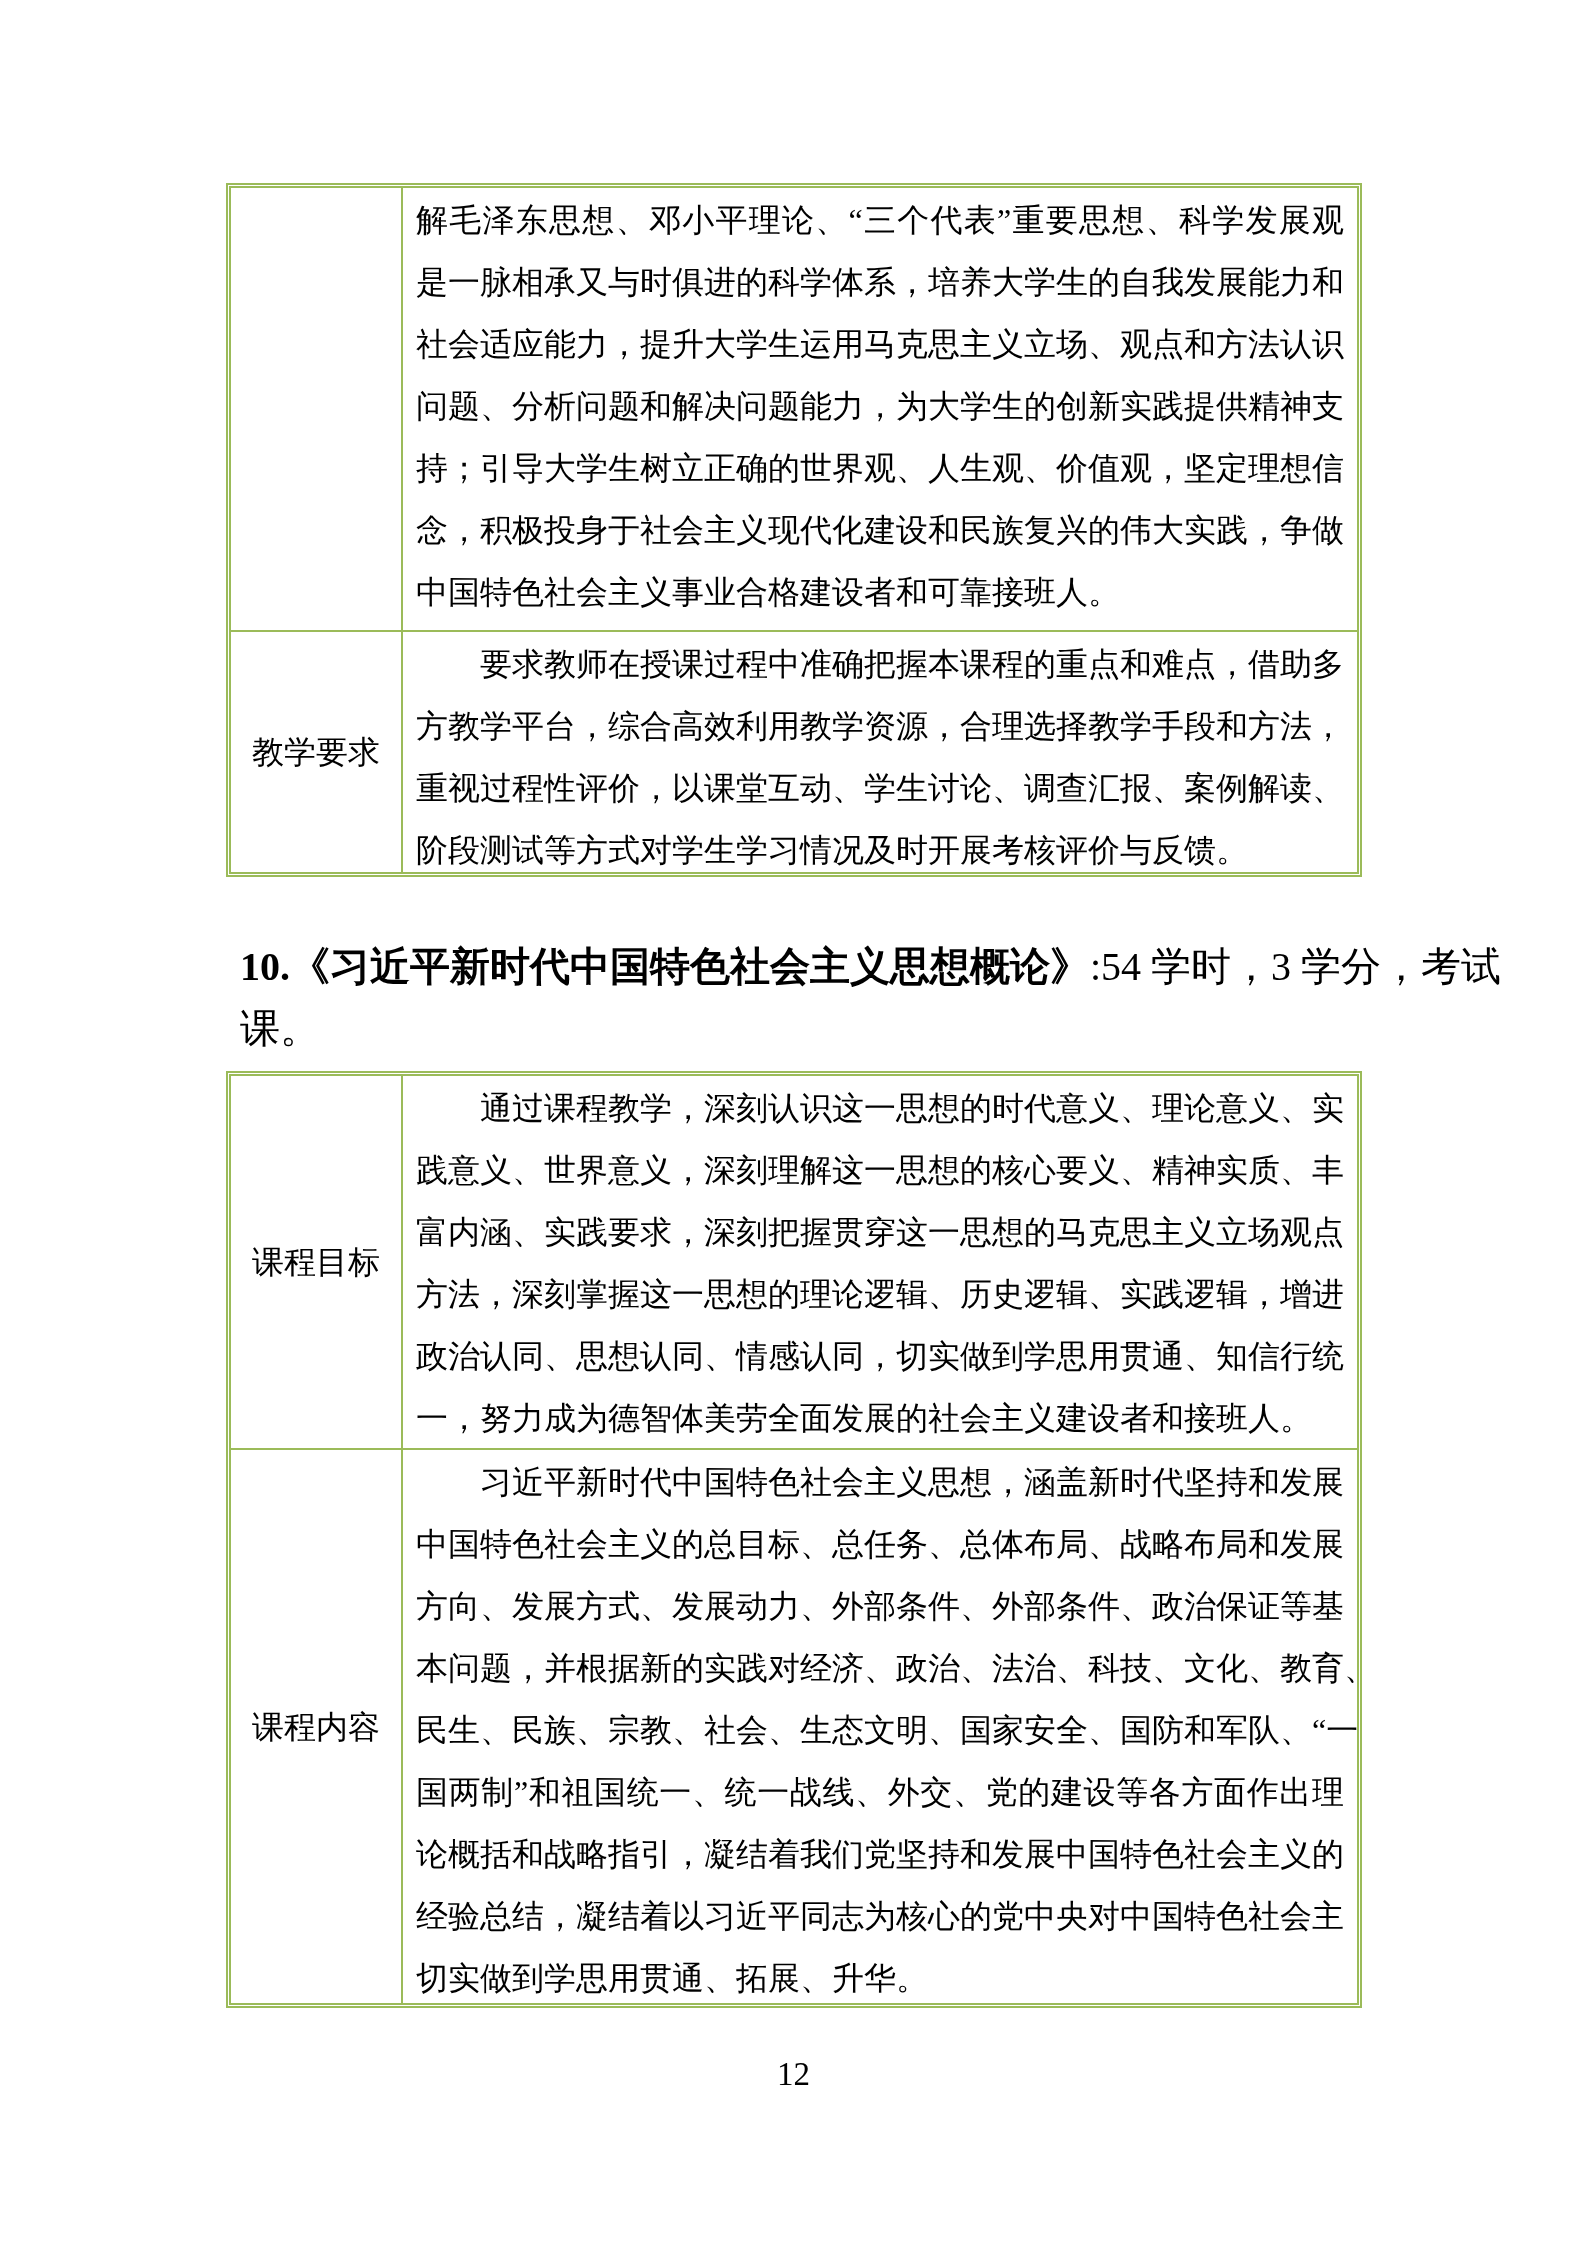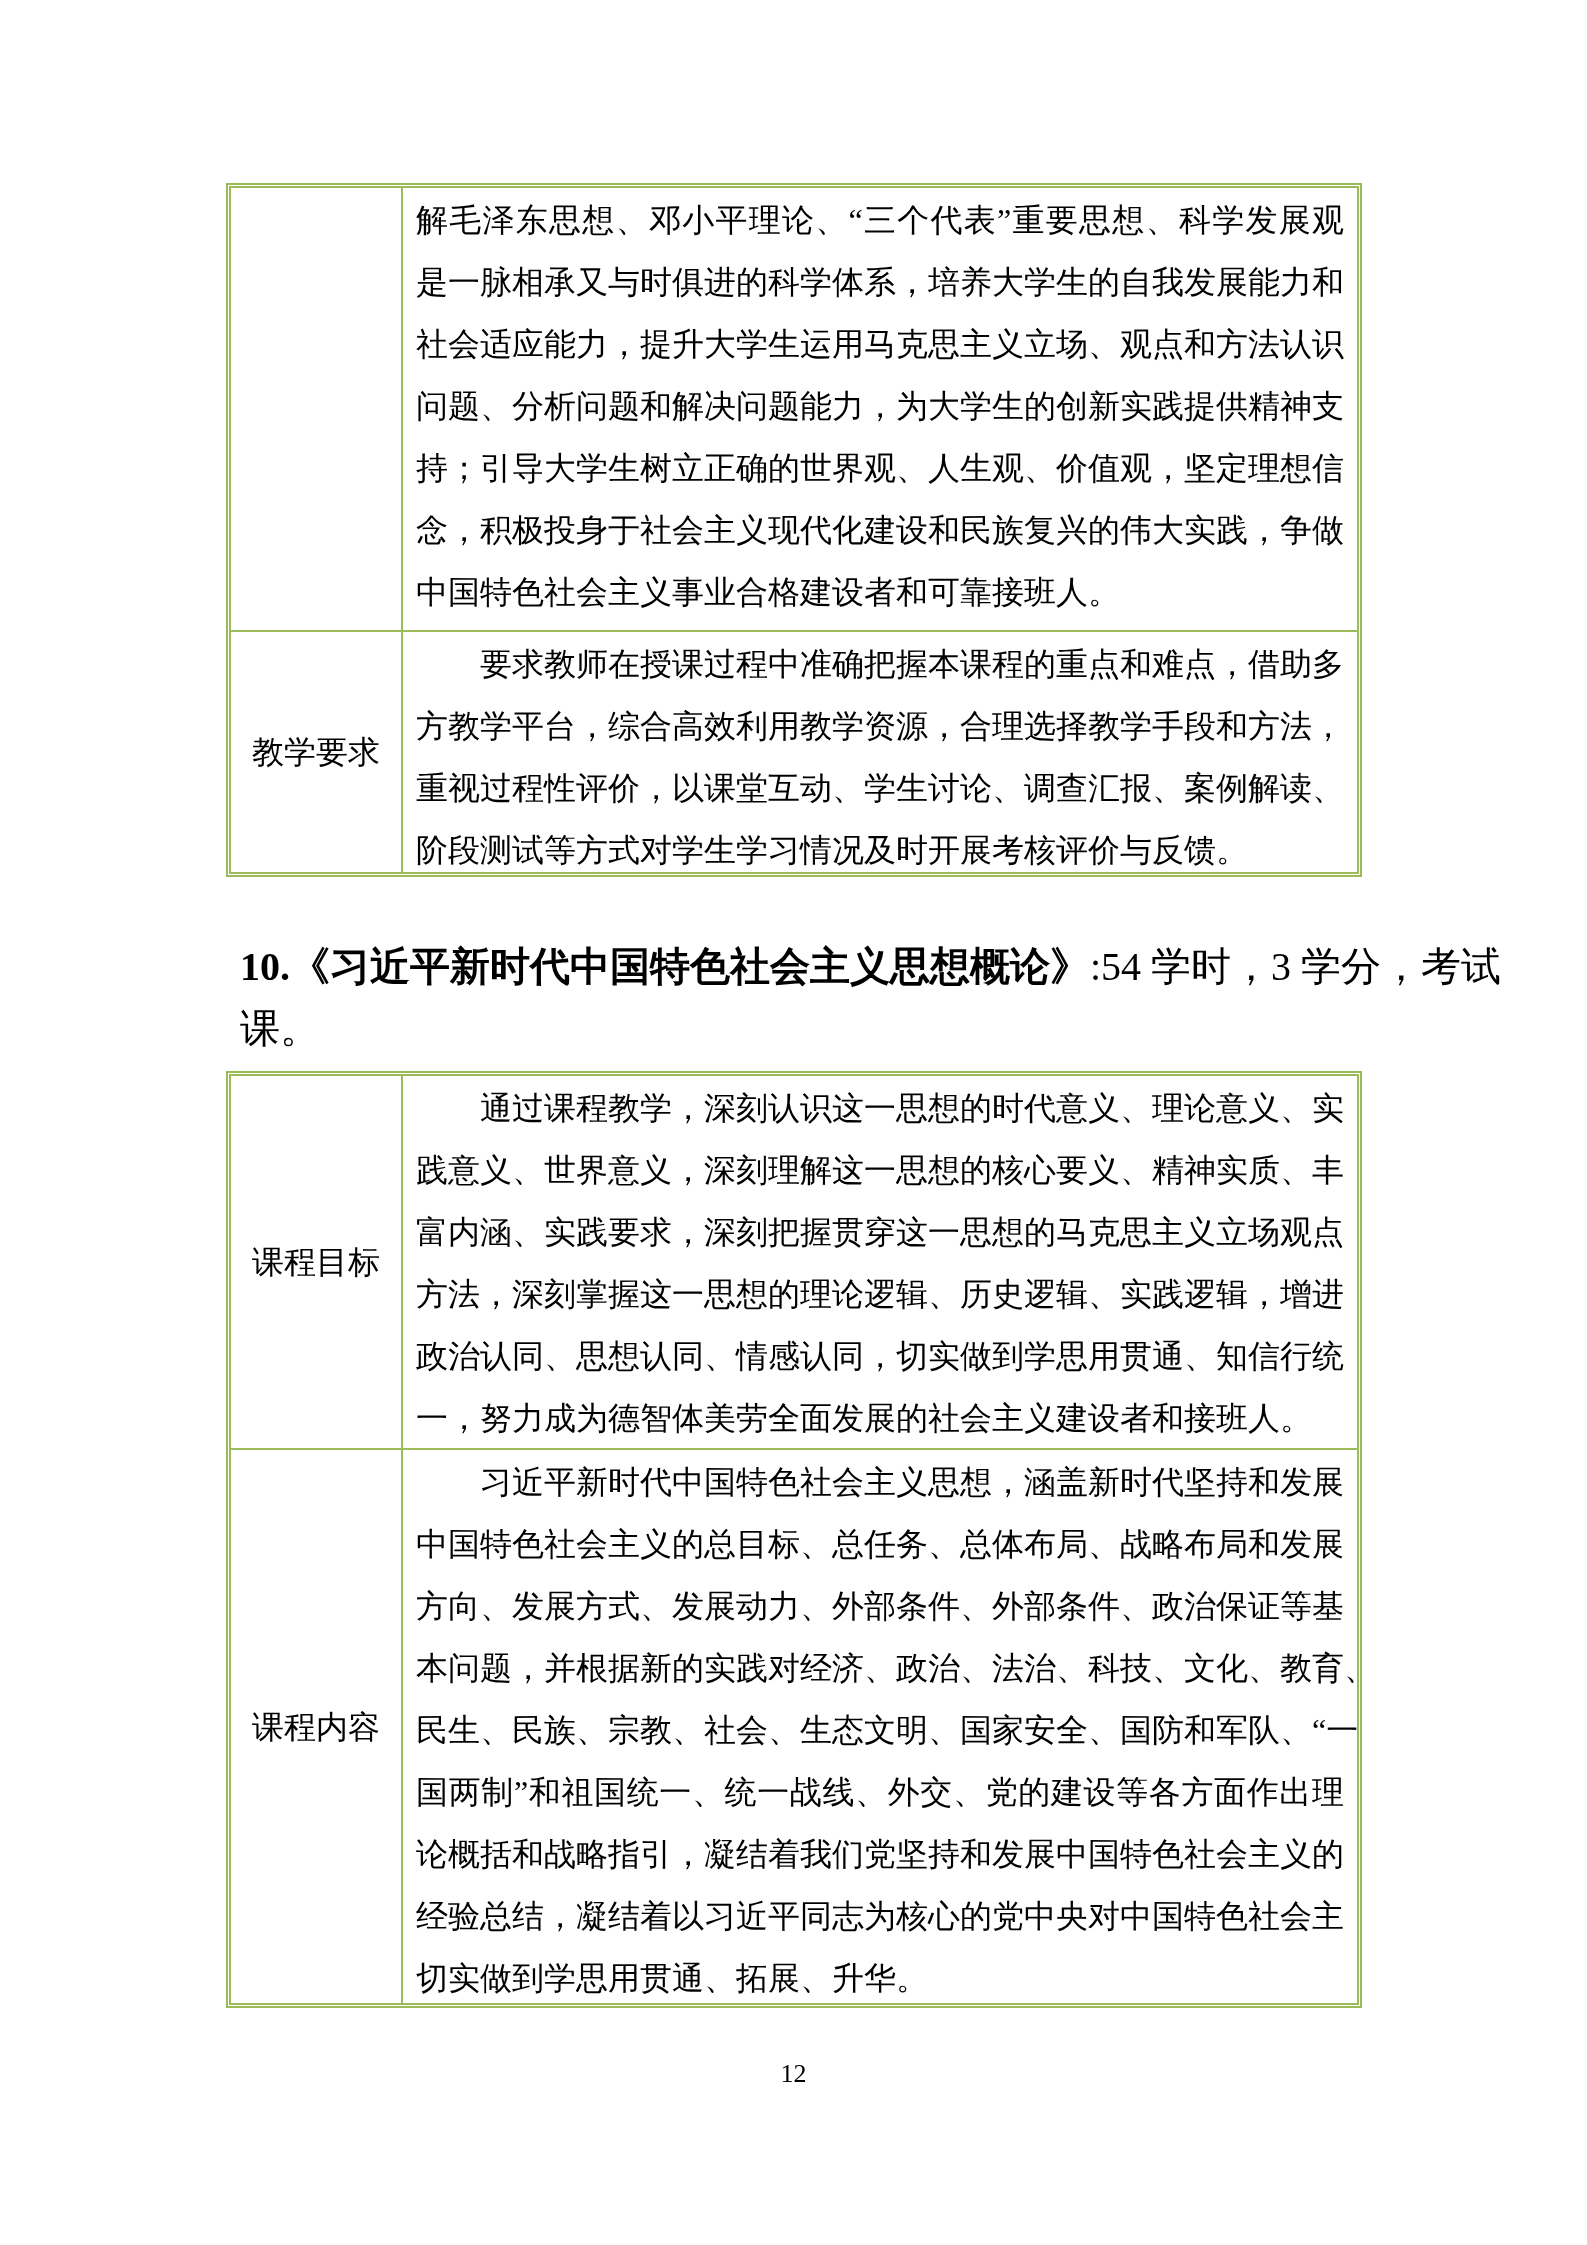--- a/index.html
+++ b/index.html
@@ -69,21 +69,21 @@
     text-justify: inter-ideograph;
     white-space: nowrap;
   }
   .heading .bold { font-weight: bold; }
   .pagenum {
     position: absolute;
     left: 240px;
     top: 2058px;
     width: 1107px;
     text-align: center;
-    font-size: 26px;
+    font-size: 33px;
     line-height: 32px;
   }
 </style>
 </head>
 <body>
 
 <div class="page">
 
   <div class="wtable t1">
     <div class="trow" style="height:442px">

